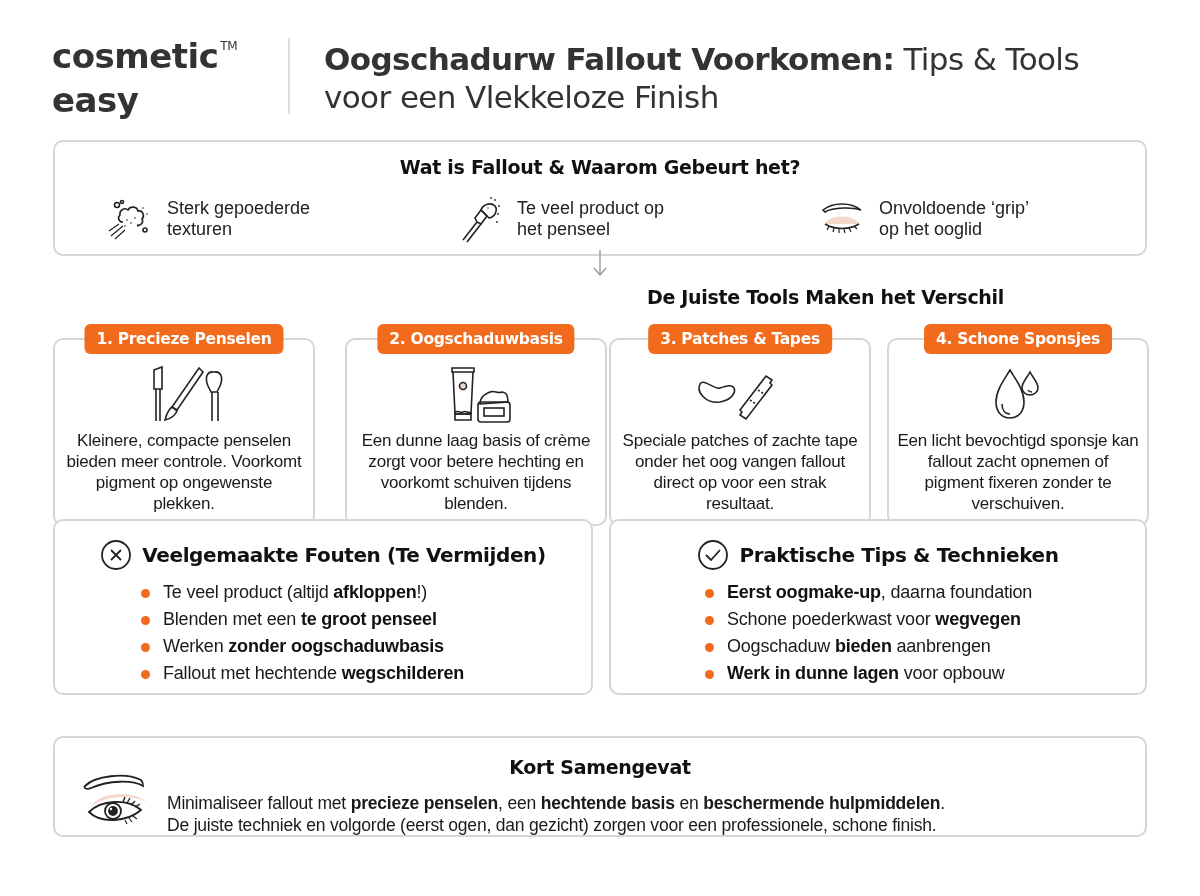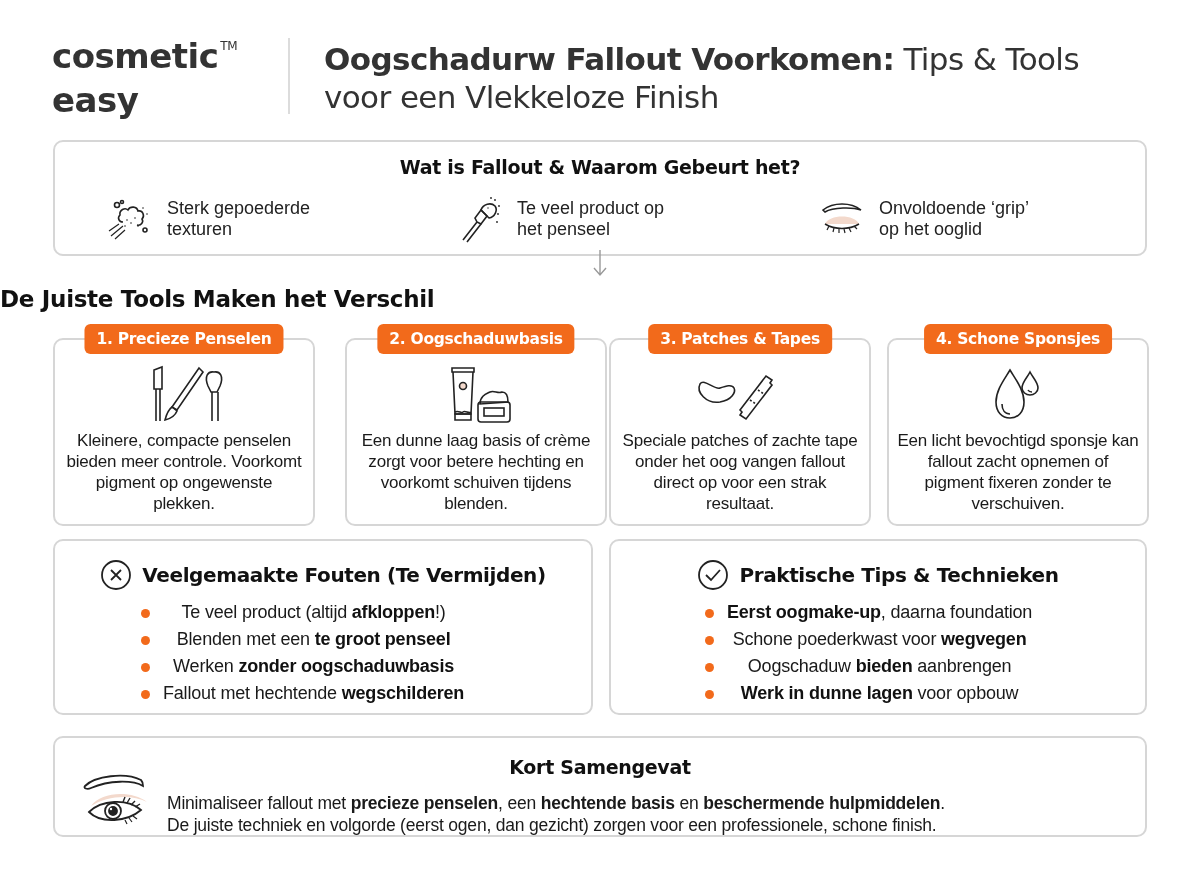--- a/index.html
+++ b/index.html
@@ -16,28 +16,28 @@
   .card { position: absolute; border: 2px solid #d6d6d6; border-radius: 10px; background: #fff; }
 
   
   .why { left: 53px; top: 140px; width: 1094px; height: 116px; }
   .why h2 { position: absolute; left: 0; right: 0; top: 14px; text-align: center; font-family: "DejaVu Sans", sans-serif; font-size: 19px; font-weight: bold; color: #111; letter-spacing: -0.3px; }
   .why-item { position: absolute; top: 52px; display: flex; align-items: center; }
   .why-item .ic { width: 50px; height: 50px; margin-right: 12px; }
   .why-item .txt { font-size: 18px; line-height: 21px; color: #222; }
 
   .arrow { position: absolute; left: 592px; top: 250px; width: 16px; height: 28px; }
-  .sec-title { position: absolute; left: 0; width: 1004px; top: 286px; text-align: left; font-family: "DejaVu Sans", sans-serif; font-weight: bold; font-size: 23px; color: #111; letter-spacing: -0.3px; }
+  .sec-title { position: absolute; left: 0; width: 1004px; top: 286px; text-align: right; font-family: "DejaVu Sans", sans-serif; font-weight: bold; font-size: 19px; color: #111; letter-spacing: -0.3px; }
 
   .tool { top: 338px; width: 262px; height: 188px; }
   .tool .badge { position: absolute; left: 50%; transform: translateX(-50%); top: -16px; background: #f26a1b; color: #fff; font-family: "DejaVu Sans", sans-serif; font-weight: bold; font-size: 15.5px; padding: 6px 12px; border-radius: 6px; white-space: nowrap; letter-spacing: -0.3px; }
   .tool .ic { position: absolute; left: 50%; transform: translateX(-50%); top: 24px; width: 120px; height: 60px; }
   .tool .desc { position: absolute; left: 8px; right: 8px; top: 90px; text-align: center; font-size: 17px; line-height: 21px; color: #1a1a1a; letter-spacing: -0.2px; }
 
-  .list-card { top: 539px; height: 176px; text-align: center; }
+  .list-card { top: 519px; height: 176px; }
   .list-card .head { position: absolute; left: 0; right: 0; top: 18px; display: flex; justify-content: center; align-items: center; }
   .list-card .head .ic { width: 32px; height: 32px; margin-right: 10px; }
   .list-card .head h3 { font-family: "DejaVu Sans", sans-serif; font-weight: bold; font-size: 20px; color: #111; letter-spacing: -0.4px; }
   .list-card ul { position: absolute; top: 58px; list-style: none; }
   .list-card li { font-size: 18px; line-height: 27px; color: #1a1a1a; position: relative; padding-left: 26px; letter-spacing: -0.2px; }
   .list-card li::before { content: ""; position: absolute; left: 4px; top: 10px; width: 9px; height: 9px; border-radius: 50%; background: #f26a1b; }
   .list-card b { font-weight: bold; color: #111; }
 
   .summary { left: 53px; top: 736px; width: 1094px; height: 101px; }
   .summary h3 { position: absolute; left: 0; right: 0; top: 18px; text-align: center; font-family: "DejaVu Sans", sans-serif; font-weight: bold; font-size: 19px; color: #111; letter-spacing: -0.3px; }

